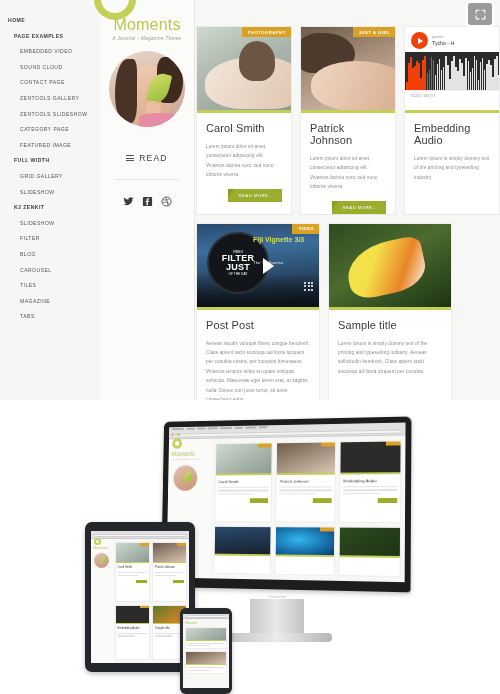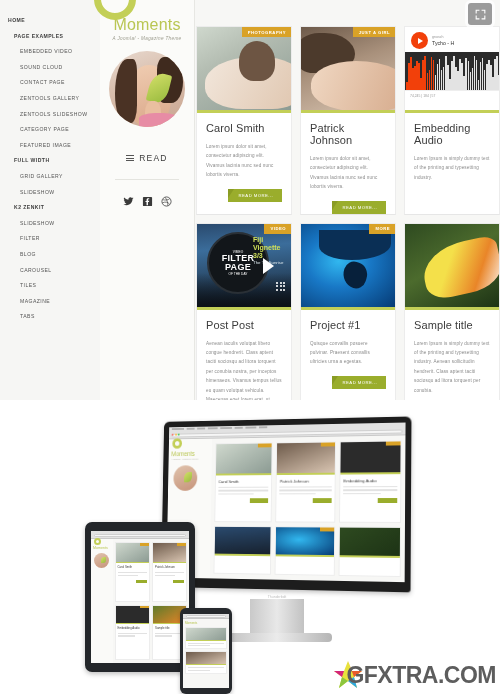--- a/index.html
+++ b/index.html
@@ -409,21 +409,21 @@
       </div>
 
       <div class="row" style="margin-top:8px">
 
         <div class="card">
           <div class="thumb">
             <div class="ph ph4"></div>
             <div class="staff">
               <s>VIMEO</s>
               <b>FILTER</b>
-              <b>PAGE</b>
+              <b>JUST</b>
               <s>OF THE DAY</s>
             </div>
             <div class="vtitle">Fiji Vignette 3/3</div>
             <div class="vsub">The Taj Sunrise</div>
             <div class="playtri"></div>
             <div class="vgrid">
               <i style="left:0;top:0"></i>
                 <i style="left:3.5px;top:0"></i>
                 <i style="left:7px;top:0"></i>
               <i style="left:0;top:3.5px"></i>
@@ -434,31 +434,20 @@
                 <i style="left:7px;top:7px"></i>
             </div>
             <span class="tag">VIDEO</span>
           </div>
           <div class="body">
             <h3>Post Post</h3>
             <p>Aenean iaculis volutpat libero congue hendrerit. Class aptent taciti sociosqu ad litora torquent per conubia nostra, per inceptos himenaeos. Vivamus tempus tellus eu quam volutpat vehicula. Maecenas eget lorem erat, ut sagittis nulla. Donec non justo tortor, sit amet consectetur enim.</p>
           </div>
         </div>
 
-        <div class="card">
-          <div class="thumb">
-            <div class="ph ph5"></div>
-            <span class="tag">MORE</span>
-          </div>
-          <div class="body">
-            <h3>Project #1</h3>
-            <p>Quisque convallis posuere pulvinar. Praesent convallis ultricies urna a egestas.</p>
-            <span class="readmore">READ MORE...</span>
-          </div>
-        </div>
 
         <div class="card">
           <div class="thumb">
             <div class="ph ph6"></div>
           </div>
           <div class="body">
             <h3>Sample title</h3>
             <p>Lorem Ipsum is simply dummy text of the printing and typesetting industry. Aenean sollicitudin hendrerit. Class aptent taciti sociosqu ad litora torquent per conubia.</p>
           </div>
         </div>
@@ -632,26 +621,14 @@
             <div style="height:13px;background:linear-gradient(160deg,#6d5a4a,#d9c5b2);border-bottom:1px solid #c3cf57"></div>
             <div style="padding:2px">
                 <div style="height:1px;background:#e2e2e2;margin-bottom:1.4px"></div>
                 <div style="height:1px;background:#e2e2e2;width:60%"></div>
               </div>
           </div>
         </div>
       </div>
     </div>
 
-    <div class="gfx">
-      <div class="gfx-star">
-        <svg viewBox="0 0 60 60" width="30" height="30">
-          <polygon points="30,2 38,22 58,22 42,34 48,56 30,42 12,56 18,34 2,22 22,22" fill="#e8e23c"></polygon>
-          <polygon points="30,2 38,22 58,22 42,34" fill="#e85b2c"></polygon>
-          <polygon points="42,34 48,56 30,42" fill="#2fa8e0"></polygon>
-          <polygon points="30,42 12,56 18,34" fill="#8cc63f"></polygon>
-          <polygon points="18,34 2,22 22,22" fill="#d4257a"></polygon>
-        </svg>
-      </div>
-      <div class="gfx-txt">GFXTRA.COM</div>
-    </div>
   </div>
 </div>
 
 </body></html>

